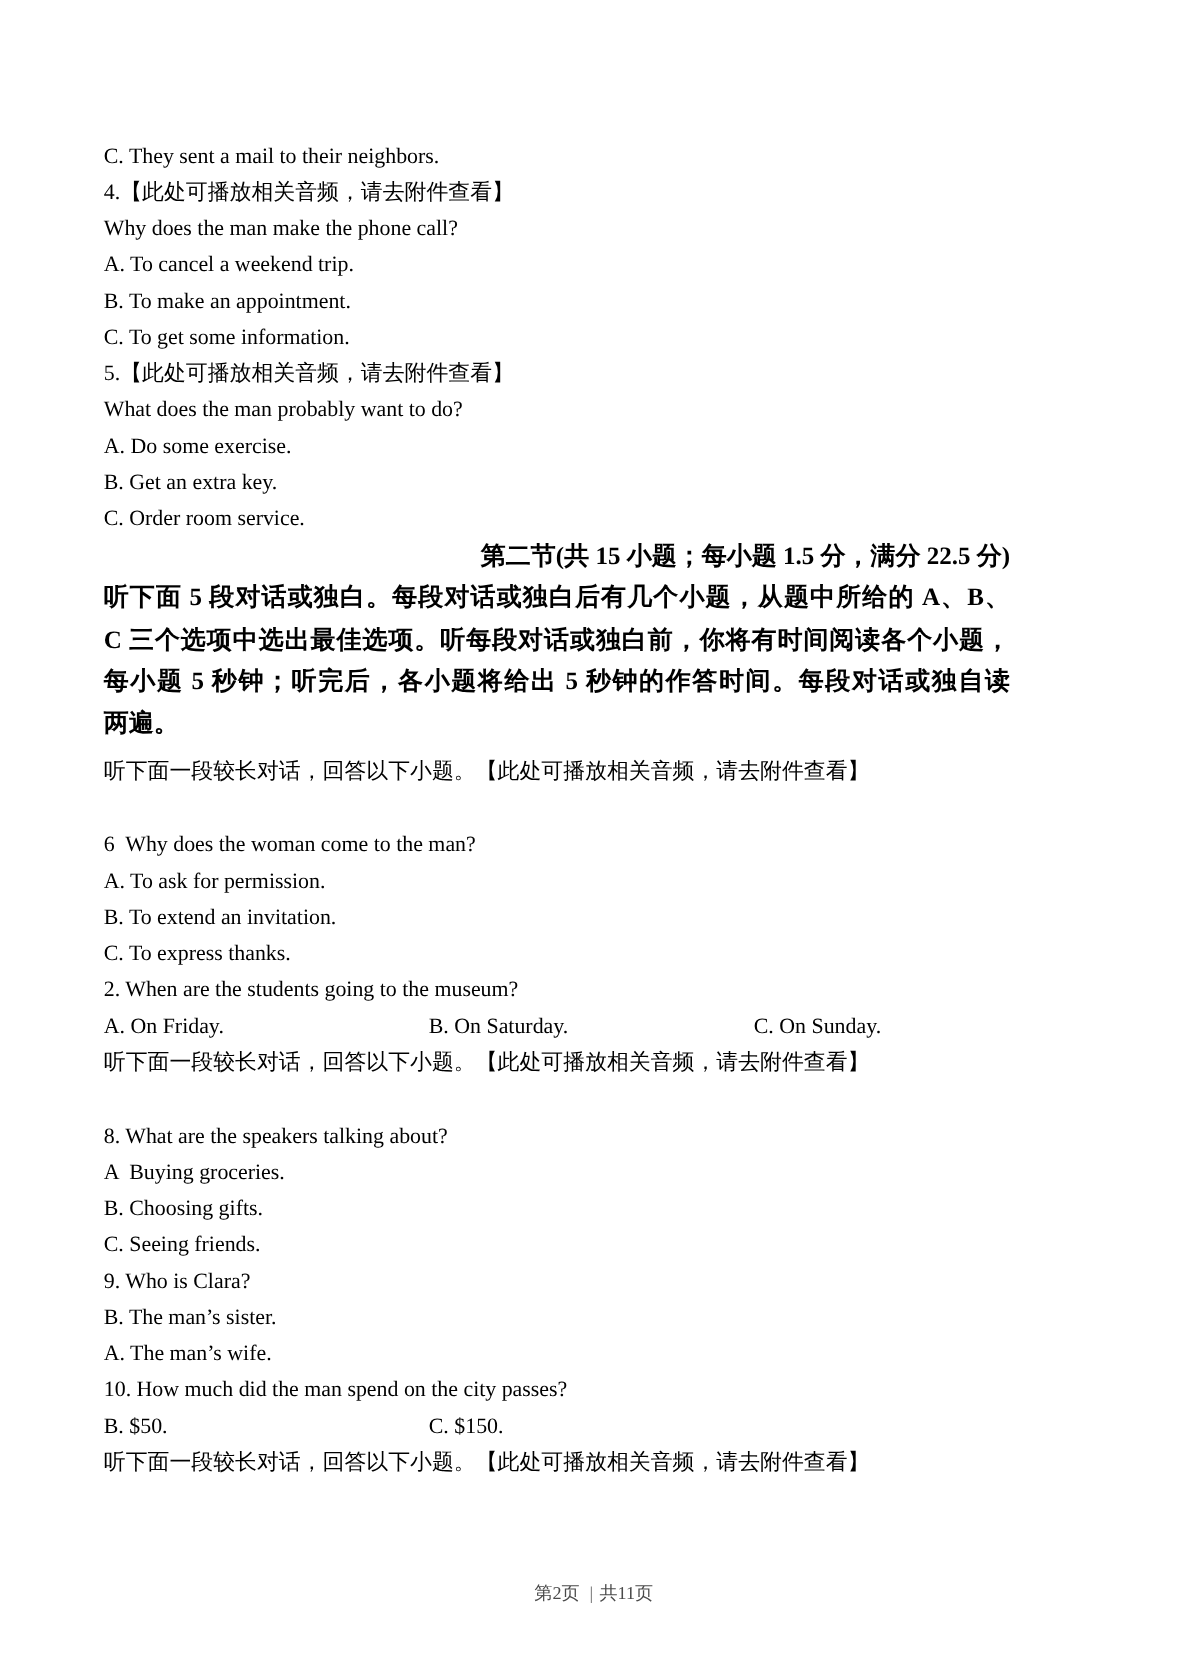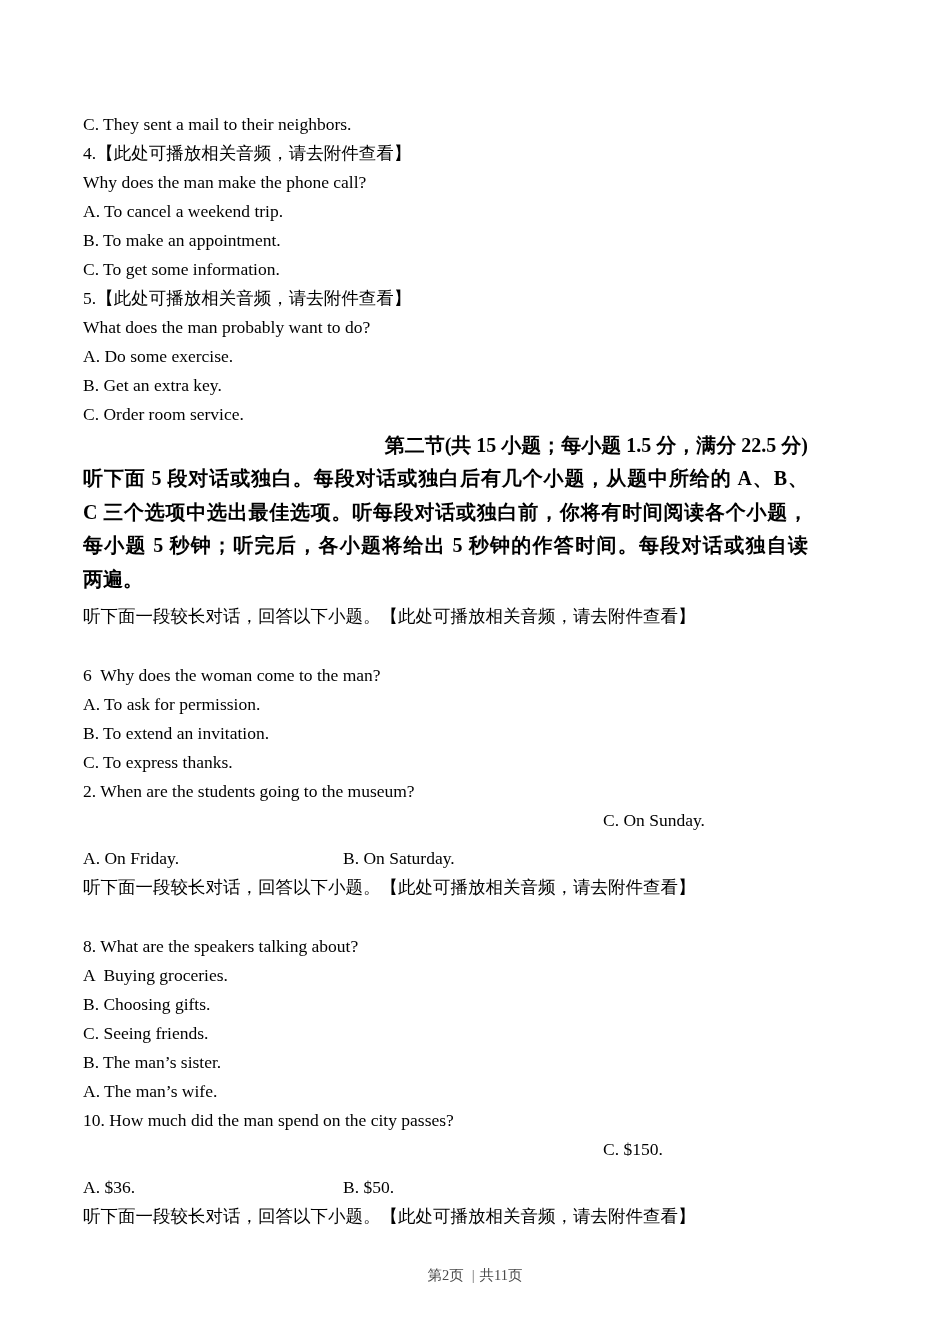--- a/index.html
+++ b/index.html
@@ -35,21 +35,21 @@
     text-align: justify;
     text-align-last: justify;
   }
   .bpara.lastline {
     text-align: left;
     text-align-last: left;
   }
   .intro { margin-top: 6px; }
   .gap { height: 30px; }
   .row3 { display: flex; }
-  .row3 .c1, .row3 .c2 { width: 260px; flex: 0 0 260px; margin-top: 38px; }
+  .row3 .c1, .row3 .c2 { width: 260px; flex: 0 0 260px; }
   .row3 .c3 { flex: 1; }
   .footer {
     position: absolute;
     top: 1264px;
     left: 0;
     width: 100%;
     text-align: center;
     font-size: 14.5px;
     line-height: 22px;
     color: #4a4a4a;
@@ -99,26 +99,26 @@
 
   <div class="ln">听下面一段较长对话，回答以下小题。【此处可播放相关音频，请去附件查看】</div>
 
   <div class="gap"></div>
 
   <div class="ln">8. What are the speakers talking about?</div>
   <div class="ln">A  Buying groceries.</div>
   <div class="ln">B. Choosing gifts.</div>
   <div class="ln">C. Seeing friends.</div>
 
+  <div class="ln">9. Who is Clara?</div>
   <div class="ln">B. The man’s sister.</div>
   <div class="ln">A. The man’s wife.</div>
 
   <div class="ln">10. How much did the man spend on the city passes?</div>
   <div class="ln row3">
-    <span class="c1">A. $36.</span>
     <span class="c2">B. $50.</span>
     <span class="c3">C. $150.</span>
   </div>
 
   <div class="ln">听下面一段较长对话，回答以下小题。【此处可播放相关音频，请去附件查看】</div>
 
 </div>
 
 <div class="footer">
   <span>第2页</span><span class="sep">|</span><span>共11页</span>

